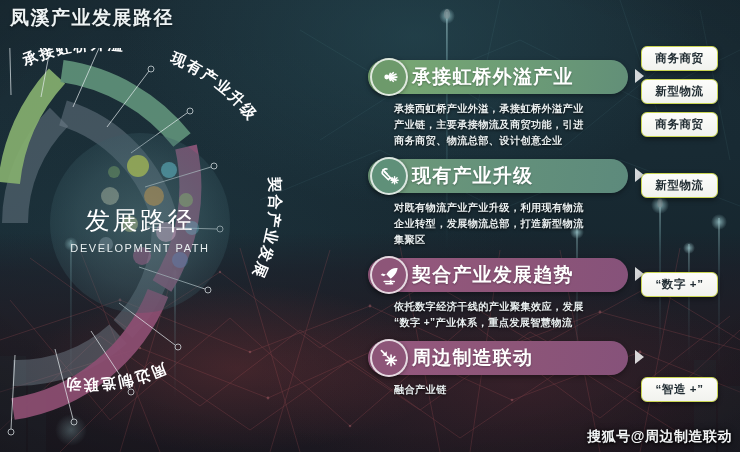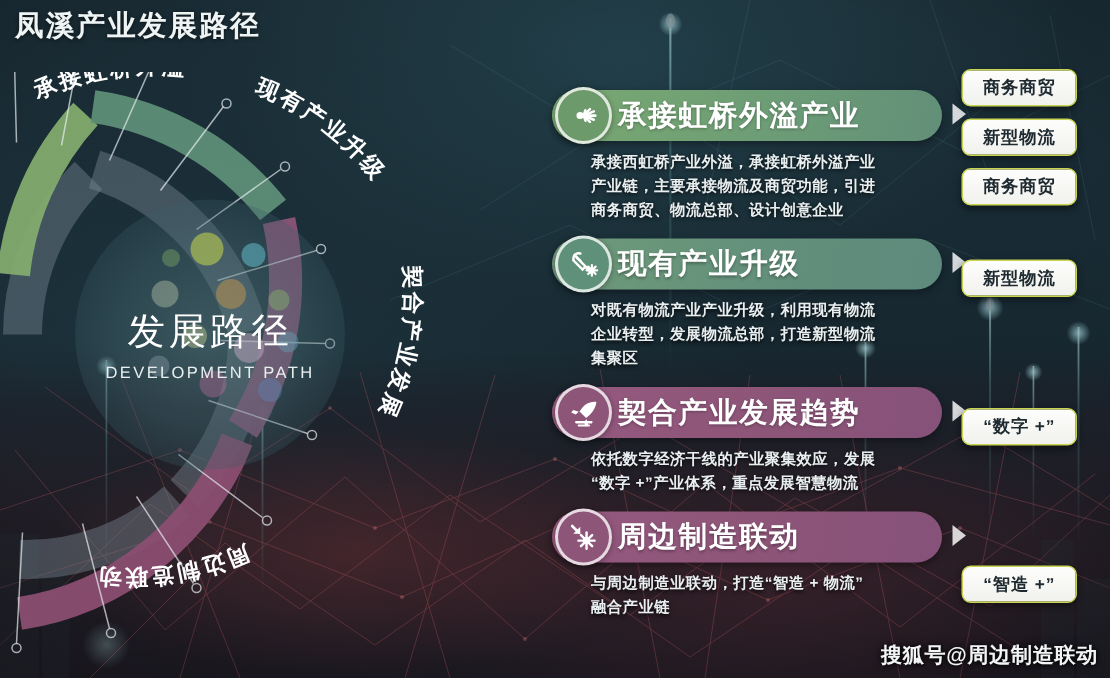--- a/index.html
+++ b/index.html
@@ -405,21 +405,20 @@
           <circle cx="13.6" cy="14.0" r="2.5"></circle>
           <g stroke="#ffffff" stroke-width="1.7" stroke-linecap="round">
             <path d="M13.6 8.4v11.2"></path>
               <path d="M8.0 14.0h11.2"></path>
             <path d="M9.7 10.1l7.8 7.8"></path>
               <path d="M17.5 10.1l-7.8 7.8"></path>
           </g>
         </svg>
       </div>
       <div class="card-desc">
-        <div>与周边制造业联动，打造“智造 + 物流”</div>
         <div>融合产业链</div>
       </div>
     </div>
 
   </div>
 
   <div class="tag" id="tag-0">商务商贸</div>
   <div class="tag" id="tag-1">新型物流</div>
   <div class="tag" id="tag-2">商务商贸</div>
   <div class="tag" id="tag-3">新型物流</div>

